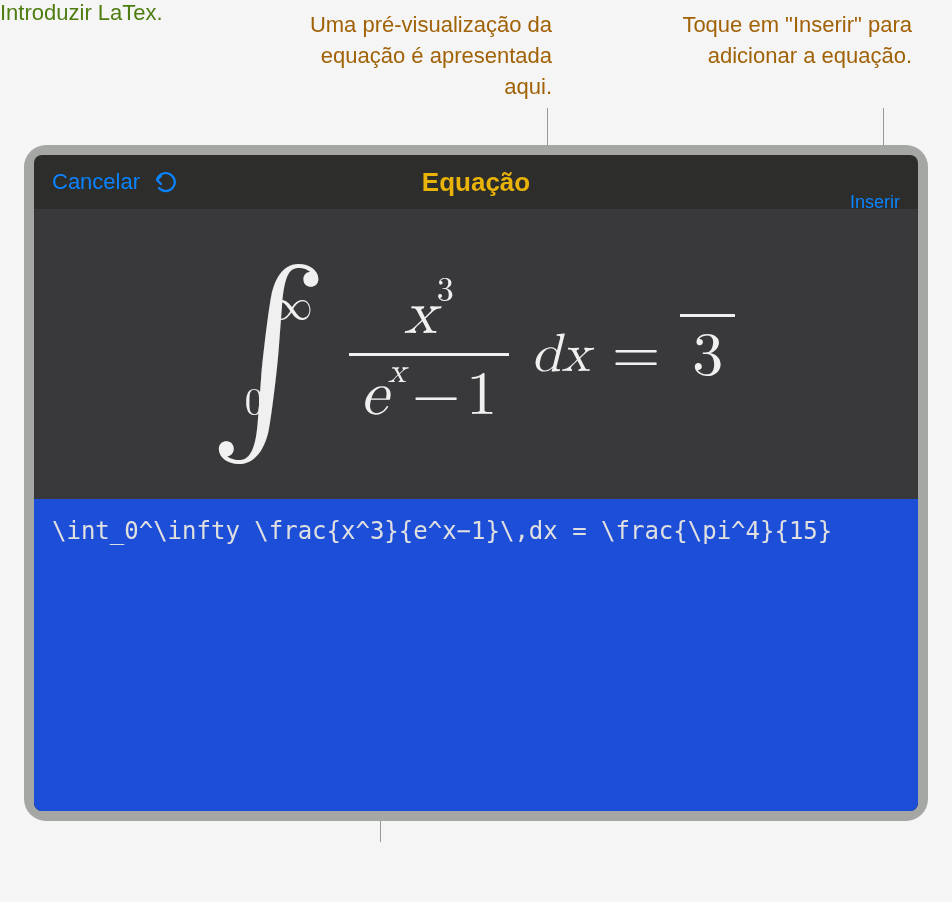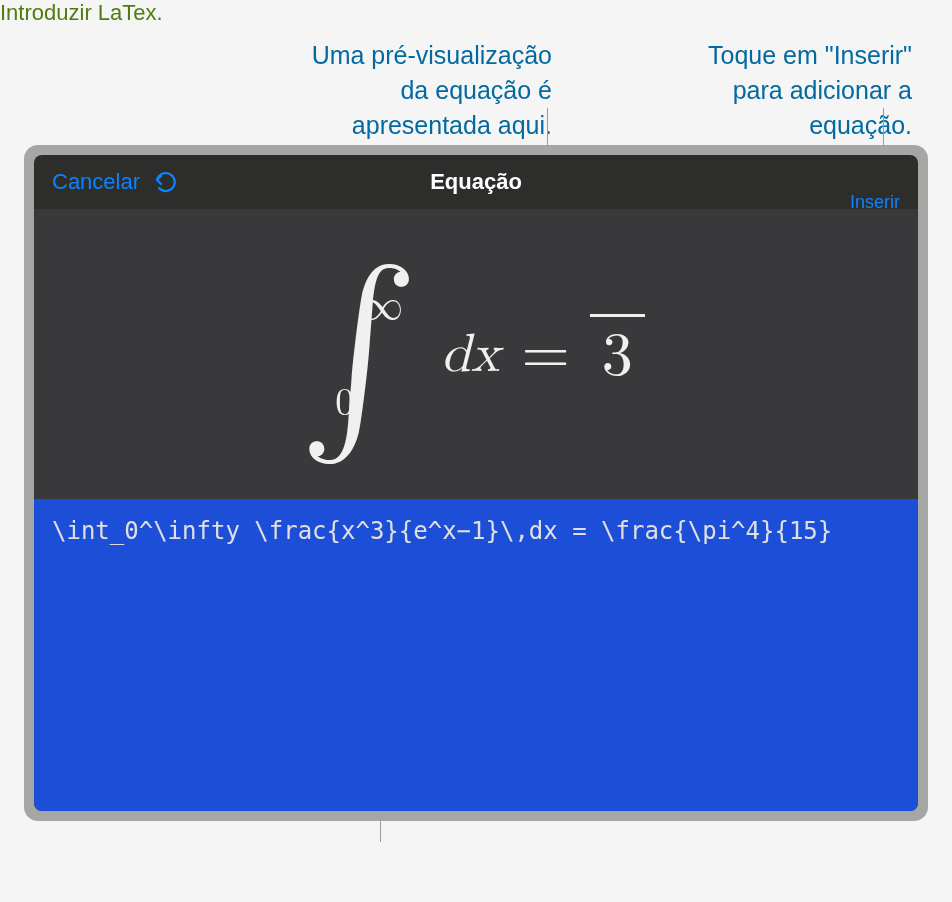--- a/index.html
+++ b/index.html
@@ -11,24 +11,23 @@
       width: 952px;
       height: 902px;
       background: #f5f5f5;
       font-family: -apple-system, BlinkMacSystemFont, "Helvetica Neue", sans-serif;
       position: relative;
       overflow: hidden;
     }
     .callout {
       position: absolute;
       text-align: right;
-      font-size: 25px;
+      font-size: 22px;
       line-height: 1.4;
-      color: #0369a1;
-      margin-top: 28px;
+      color: #a16207;
     }
     .callout-preview {
       top: 10px;
       right: 400px;
       width: 250px;
     }
     .callout-insert {
       top: 10px;
       right: 40px;
       width: 230px;
@@ -61,21 +60,21 @@
       height: 55px;
       width: 1px;
     }
     .device-frame {
       position: absolute;
       top: 145px;
       left: 24px;
       width: 904px;
       height: 676px;
       background: #a5a7a4;
-      border-radius: 14px;
+      border-radius: 22px;
       padding: 10px;
     }
     .screen {
       width: 100%;
       height: 100%;
       background: #2d2d2c;
       border-radius: 8px;
       display: flex;
       flex-direction: column;
       overflow: hidden;
@@ -100,22 +99,22 @@
     .nav-undo {
       color: #0a84ff;
       display: flex;
       align-items: center;
       justify-content: center;
     }
     .nav-title {
       position: absolute;
       left: 50%;
       transform: translateX(-50%);
-      color: #ffffff;
-      font-size: 22px;
+      color: #eab308;
+      font-size: 26px;
       font-weight: 600;
     }
     .nav-insert {
       color: #0a84ff;
       font-size: 18px;
       font-weight: 400;
       margin-left: auto;
       margin-top: 40px;
     }
     .preview-area {
@@ -245,20 +244,29 @@
     </div>
 
     <div class="preview-area">
       <div class="equation-render">
         <span class="integral-wrap">
           <span class="integral">∫</span>
           <span class="int-upper">∞</span>
           <span class="int-lower">0</span>
         </span>
 
+        <span class="fraction">
+          <span class="frac-top">
+            <span class="math-var">x</span><span class="sup">3</span>
+          </span>
+          <span class="frac-line"></span>
+          <span class="frac-bot">
+            <span class="math-var">e</span><span class="sup math-var">x</span><span class="math-op">−</span><span style="font-style:normal">1</span>
+          </span>
+        </span>
 
         <span class="dx">
           <span class="math-var">d</span><span class="math-var">x</span>
         </span>
 
         <span class="equals">=</span>
 
         <span class="fraction">
           <span class="frac-line"></span>
           <span class="frac-bot" style="font-style:normal">3</span>

